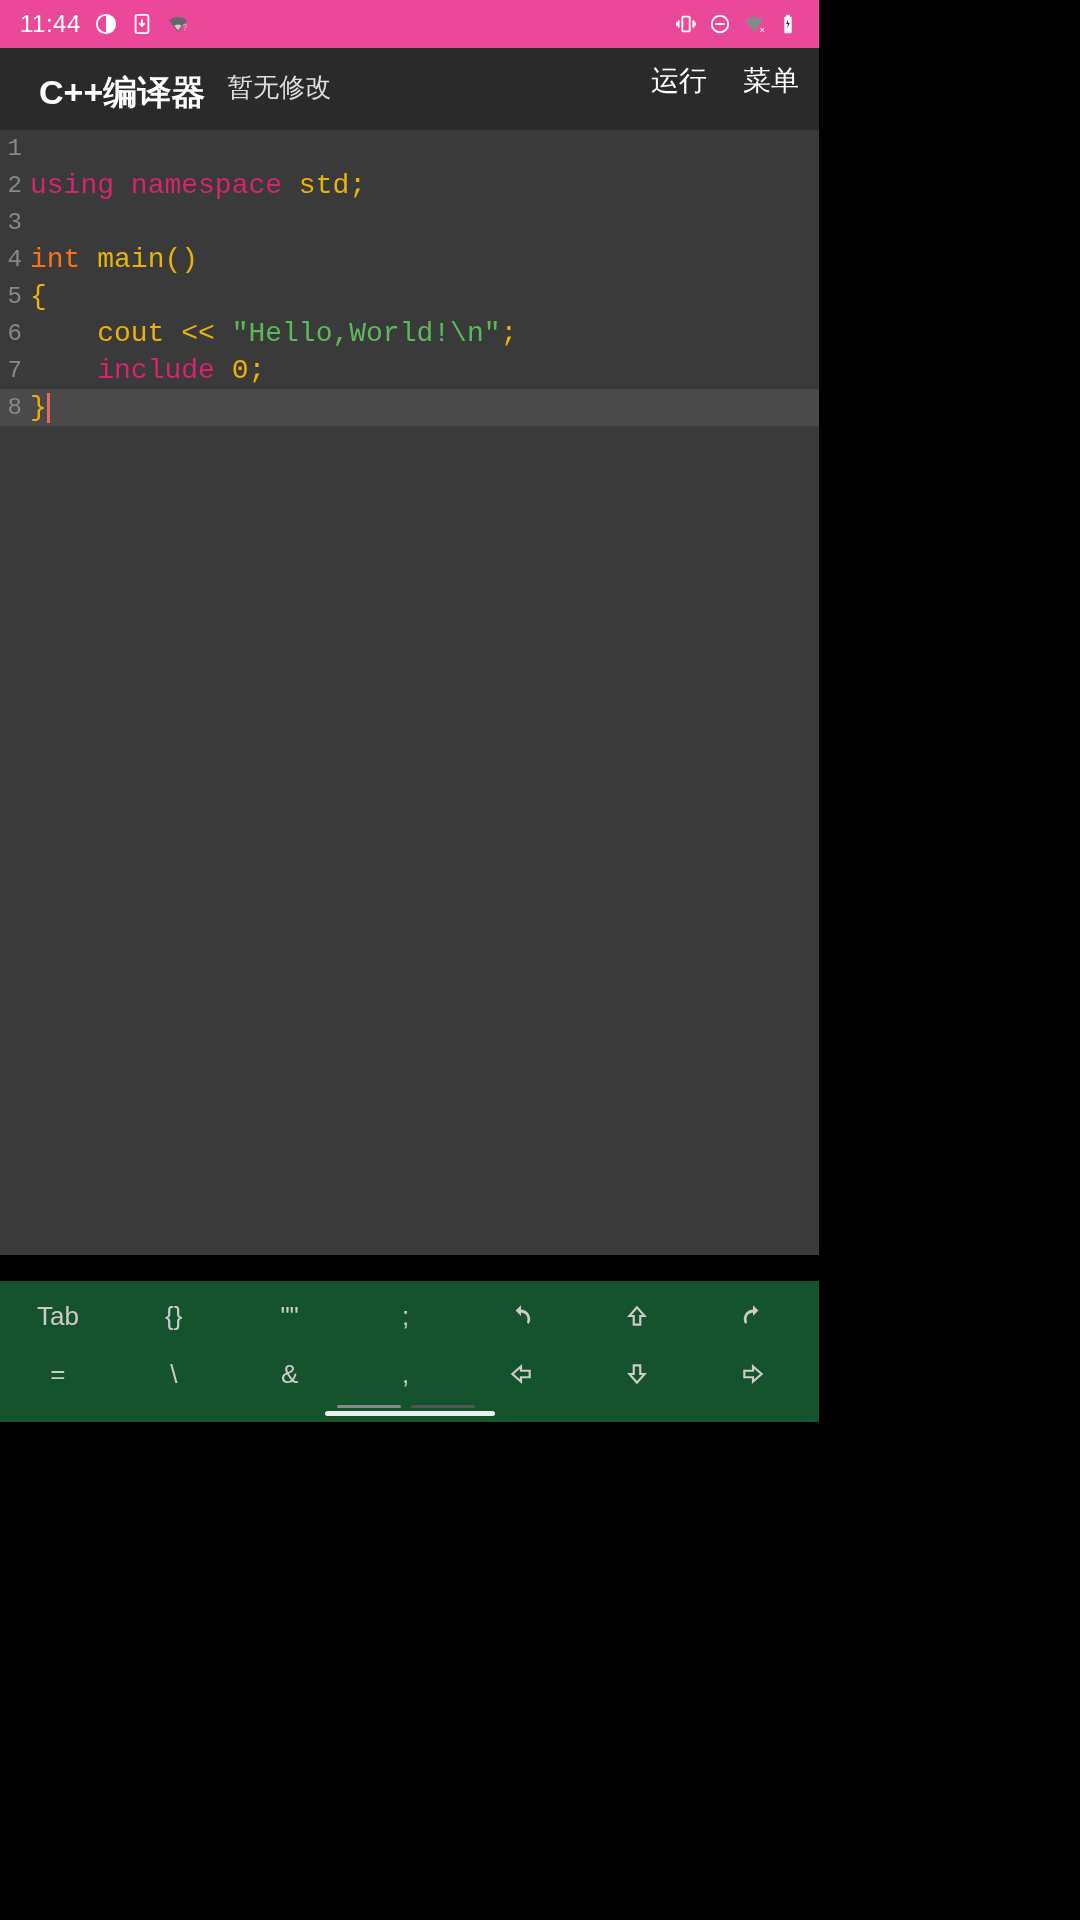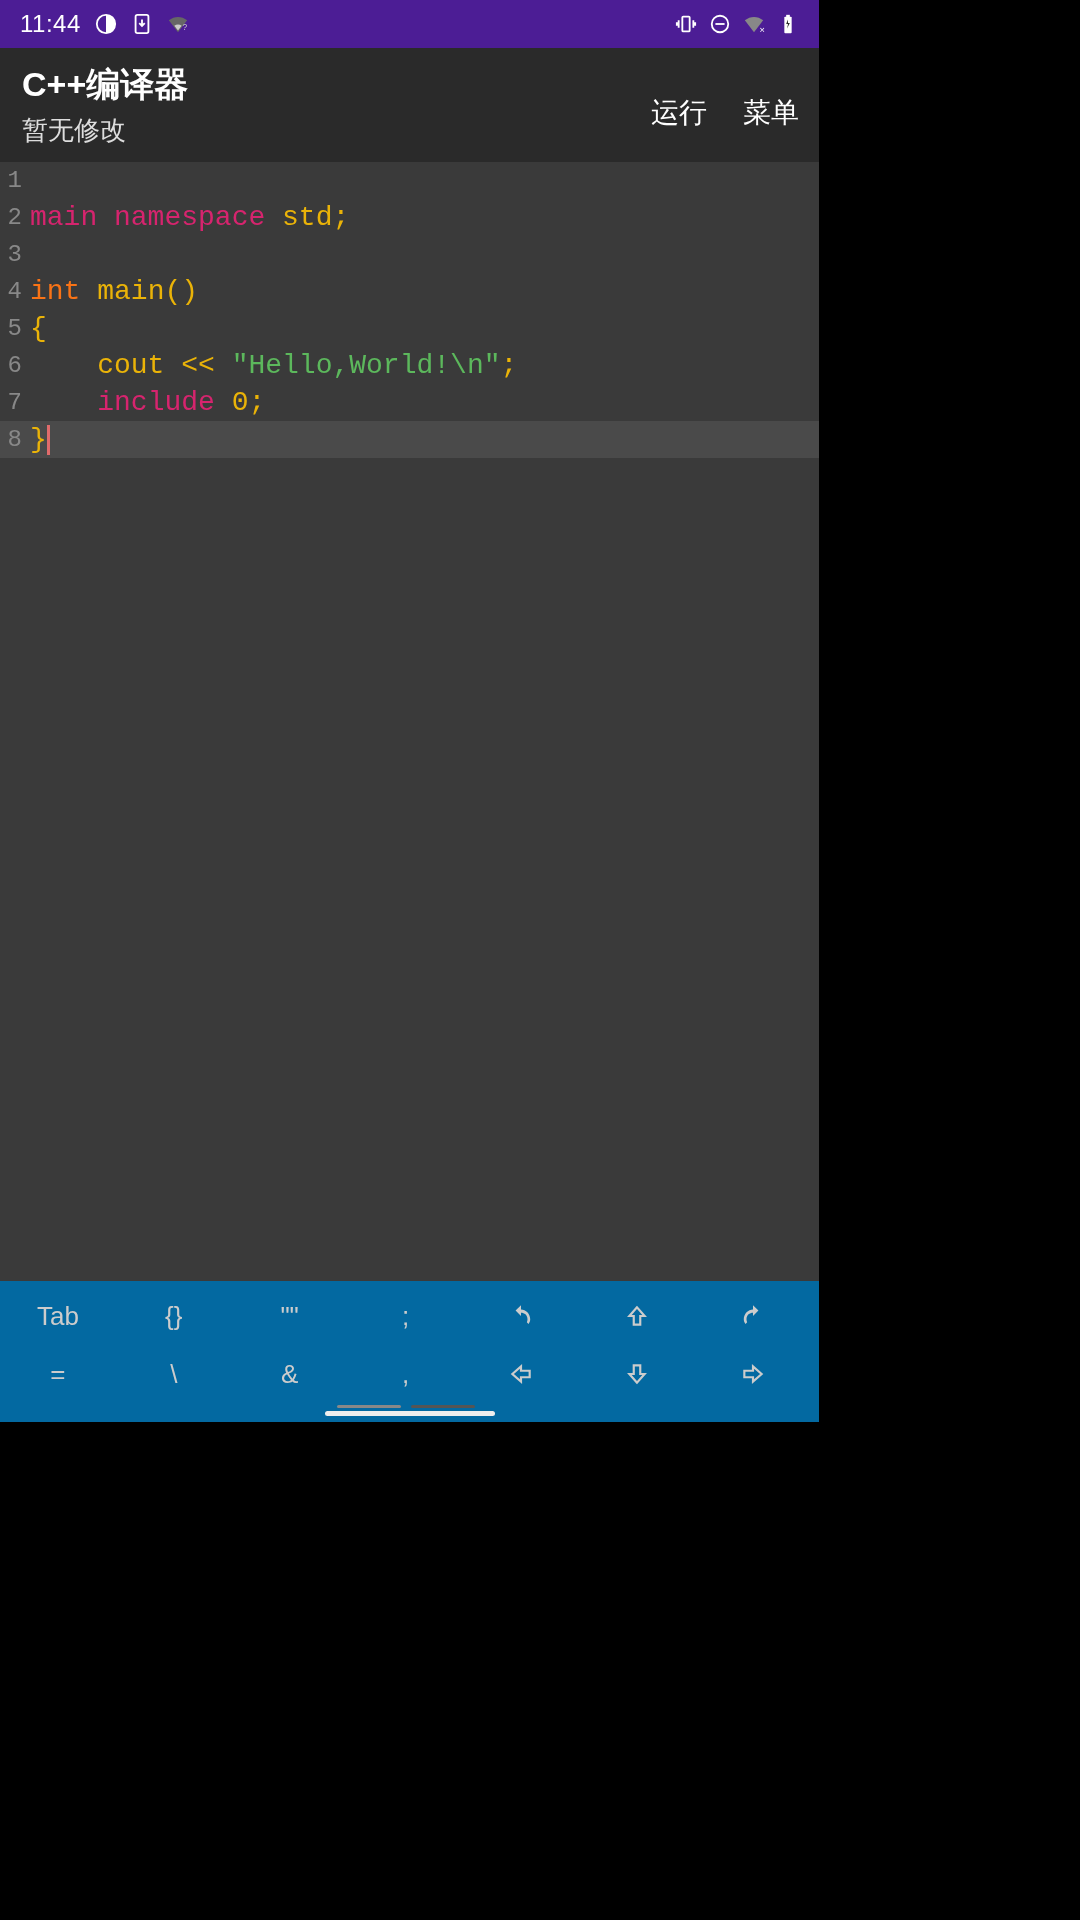--- a/index.html
+++ b/index.html
@@ -6,40 +6,40 @@
     body {
       width: 819px;
       height: 1422px;
       background: #000;
       font-family: -apple-system, sans-serif;
       overflow: hidden;
       position: relative;
     }
     .status-bar {
       height: 48px;
-      background: #4c1d95;
+      background: #ec4899;
       display: flex;
       align-items: center;
       justify-content: space-between;
       padding: 0 20px;
       color: #fff;
     }
     .status-left { display: flex; align-items: center; gap: 14px; }
     .status-right { display: flex; align-items: center; gap: 12px; }
     .time { font-size: 24px; font-weight: 500; letter-spacing: 0.5px; }
     .status-icon { width: 22px; height: 22px; display: flex; align-items: center; justify-content: center; }
     .status-icon svg { fill: #fff; }
     .header {
       background: #2a2a2a;
       padding: 14px 20px 14px 22px;
       display: flex;
       align-items: flex-end;
       justify-content: space-between;
     }
-    .header-left { display: flex; flex-direction: column; gap: 5px; }
+    .header-left { display: flex; gap: 22px; margin-left: 17px; }
     .app-title { color: #fff; font-size: 34px; font-weight: 700; }
     .app-subtitle { color: #ddd; font-size: 26px; font-weight: 400; }
     .header-actions { display: flex; gap: 36px; align-items: center; padding-bottom: 16px; }
     .header-btn { color: #fff; font-size: 28px; background: none; border: none; cursor: pointer; }
     .editor {
       background: #3a3a3a;
       height: 1125px;
       font-family: 'Courier New', monospace;
       font-size: 28px;
       line-height: 37px;
@@ -70,21 +70,21 @@
       width: 3px;
       height: 30px;
       background: #e06b6b;
       vertical-align: middle;
       margin-top: 4px;
     }
     .toolbar {
       position: absolute;
       left: 0; right: 0;
       bottom: 0;
-      background: #0369a1;
+      background: #14532d;
       padding: 6px 8px 8px 0;
     }
     .tb-row {
       display: grid;
       grid-template-columns: repeat(7, 1fr);
       height: 58px;
     }
     .tb-btn {
       display: flex;
       align-items: center;
@@ -180,21 +180,21 @@
   </div>
 </div>
 
 <div class="editor">
   <div class="editor-content" id="editor-content">
       <div class="code-line">
         <div class="line-number">1</div>
       </div>
       <div class="code-line">
         <div class="line-number">2</div>
-        <div class="code-text"><span class="tok-keyword">main </span><span class="tok-keyword">namespace </span><span class="tok-plain">std;</span></div>
+        <div class="code-text"><span class="tok-keyword">using </span><span class="tok-keyword">namespace </span><span class="tok-plain">std;</span></div>
       </div>
       <div class="code-line">
         <div class="line-number">3</div>
         <div class="code-text"></div>
       </div>
       <div class="code-line">
         <div class="line-number">4</div>
         <div class="code-text"><span class="tok-type">int </span><span class="tok-plain">main()</span></div>
       </div>
       <div class="code-line">

